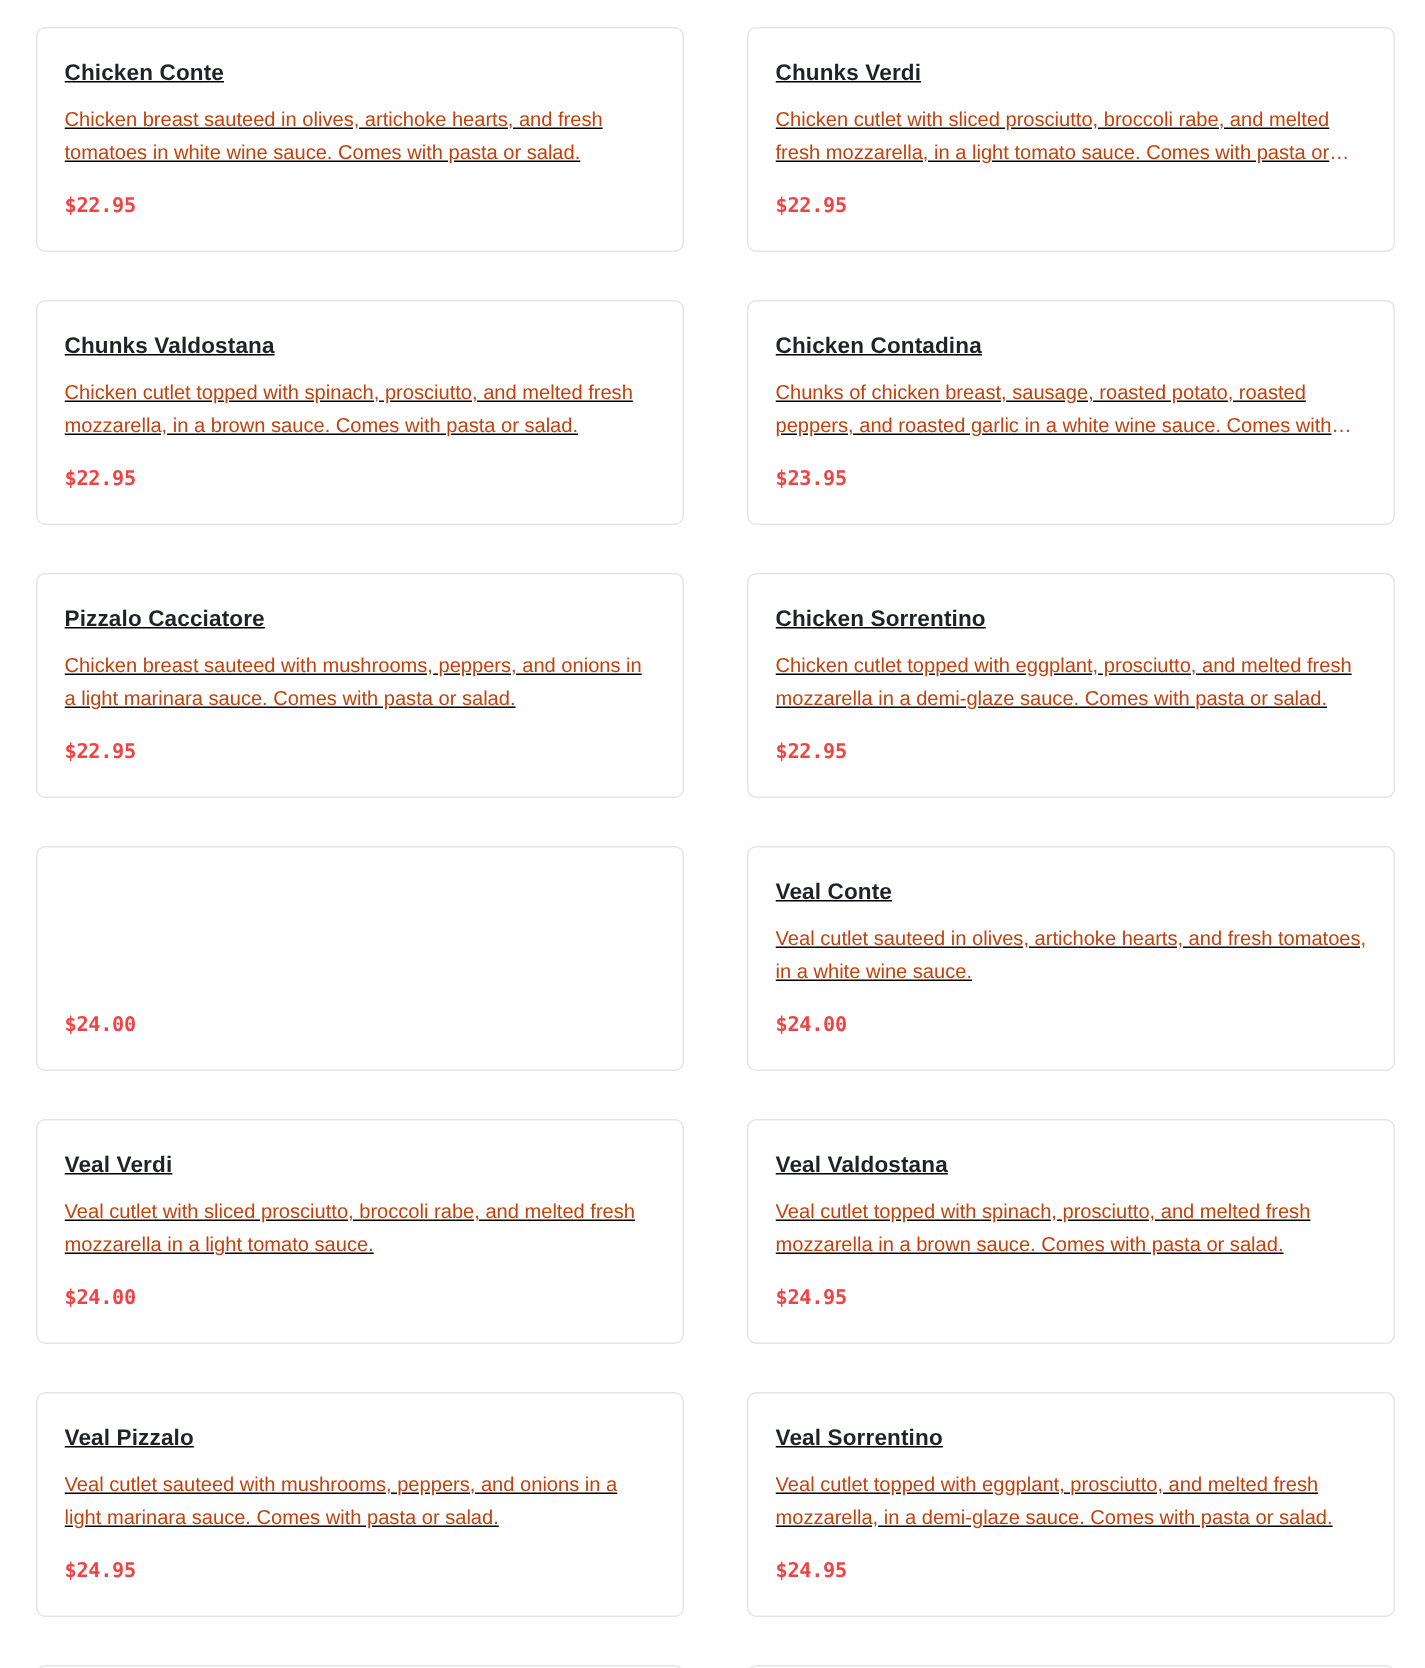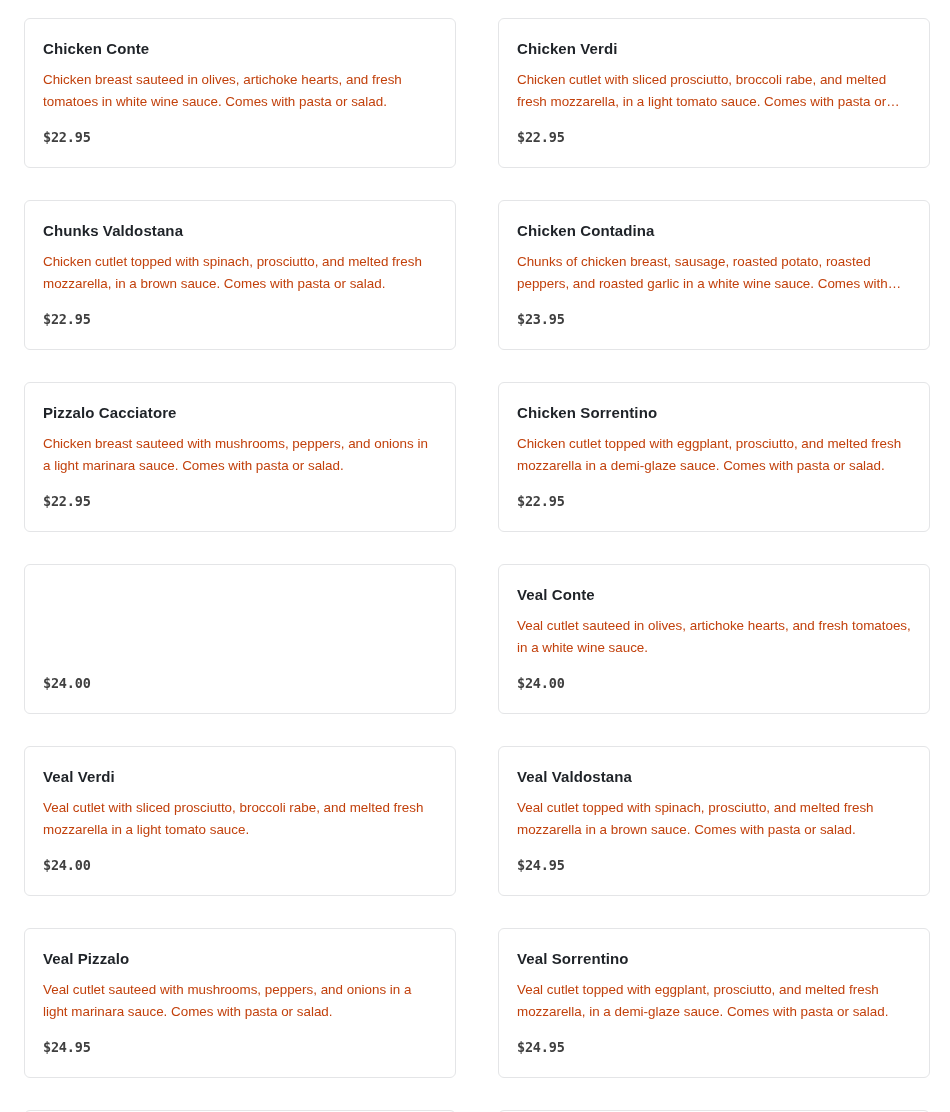--- a/index.html
+++ b/index.html
@@ -27,20 +27,21 @@
   .menu-card {
     box-sizing: border-box;
     width: 432px;
     height: 150px;
     background: #ffffff;
     border: 1px solid #e4e5e7;
     border-radius: 6px;
     padding: 20px 18px 0 18px;
     overflow: hidden;
     position: relative;
+    text-decoration: underline;
   }
 
   .item-name {
     font-size: 15px;
     font-weight: bold;
     line-height: 20px;
     color: #1f2328;
     letter-spacing: 0.1px;
     margin: 0 0 10px 0;
     white-space: nowrap;
@@ -61,40 +62,40 @@
     max-height: 44px;
   }
 
   .item-price {
     position: absolute;
     left: 18px;
     bottom: 22px;
     font-family: "DejaVu Sans Mono", "Liberation Mono", monospace;
     font-size: 13.5px;
     font-weight: bold;
-    color: #404040;
+    color: #ef4444;
     letter-spacing: -0.2px;
   }
 
   
   .menu-card.partial {
     height: 150px;
   }
 </style>
 </head>
 <body>
 
 <div class="menu-grid">
     <div class="menu-card">
       <div class="item-name">Chicken Conte</div>
       <div class="item-desc">Chicken breast sauteed in olives, artichoke hearts, and fresh tomatoes in white wine sauce. Comes with pasta or salad.</div>
       <div class="item-price">$22.95</div>
     </div>
     <div class="menu-card">
-      <div class="item-name">Chicken Verdi</div>
+      <div class="item-name">Chunks Verdi</div>
       <div class="item-desc">Chicken cutlet with sliced prosciutto, broccoli rabe, and melted fresh mozzarella, in a light tomato sauce. Comes with pasta or salad.</div>
       <div class="item-price">$22.95</div>
     </div>
     <div class="menu-card">
       <div class="item-name">Chunks Valdostana</div>
       <div class="item-desc">Chicken cutlet topped with spinach, prosciutto, and melted fresh mozzarella, in a brown sauce. Comes with pasta or salad.</div>
       <div class="item-price">$22.95</div>
     </div>
     <div class="menu-card">
       <div class="item-name">Chicken Contadina</div>

